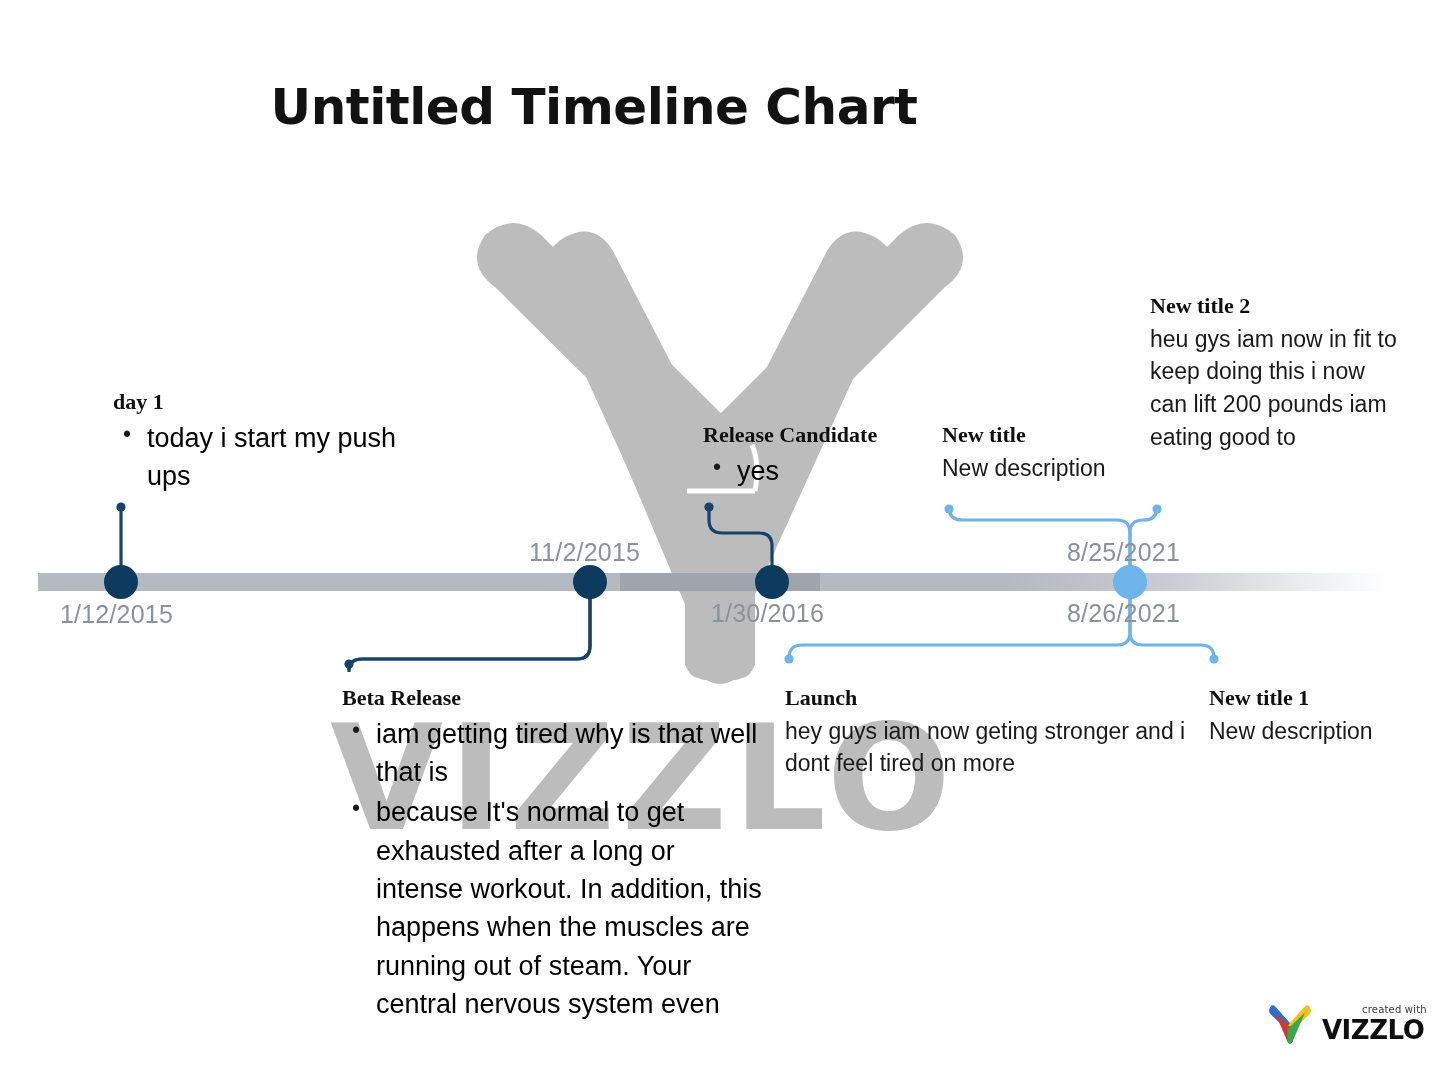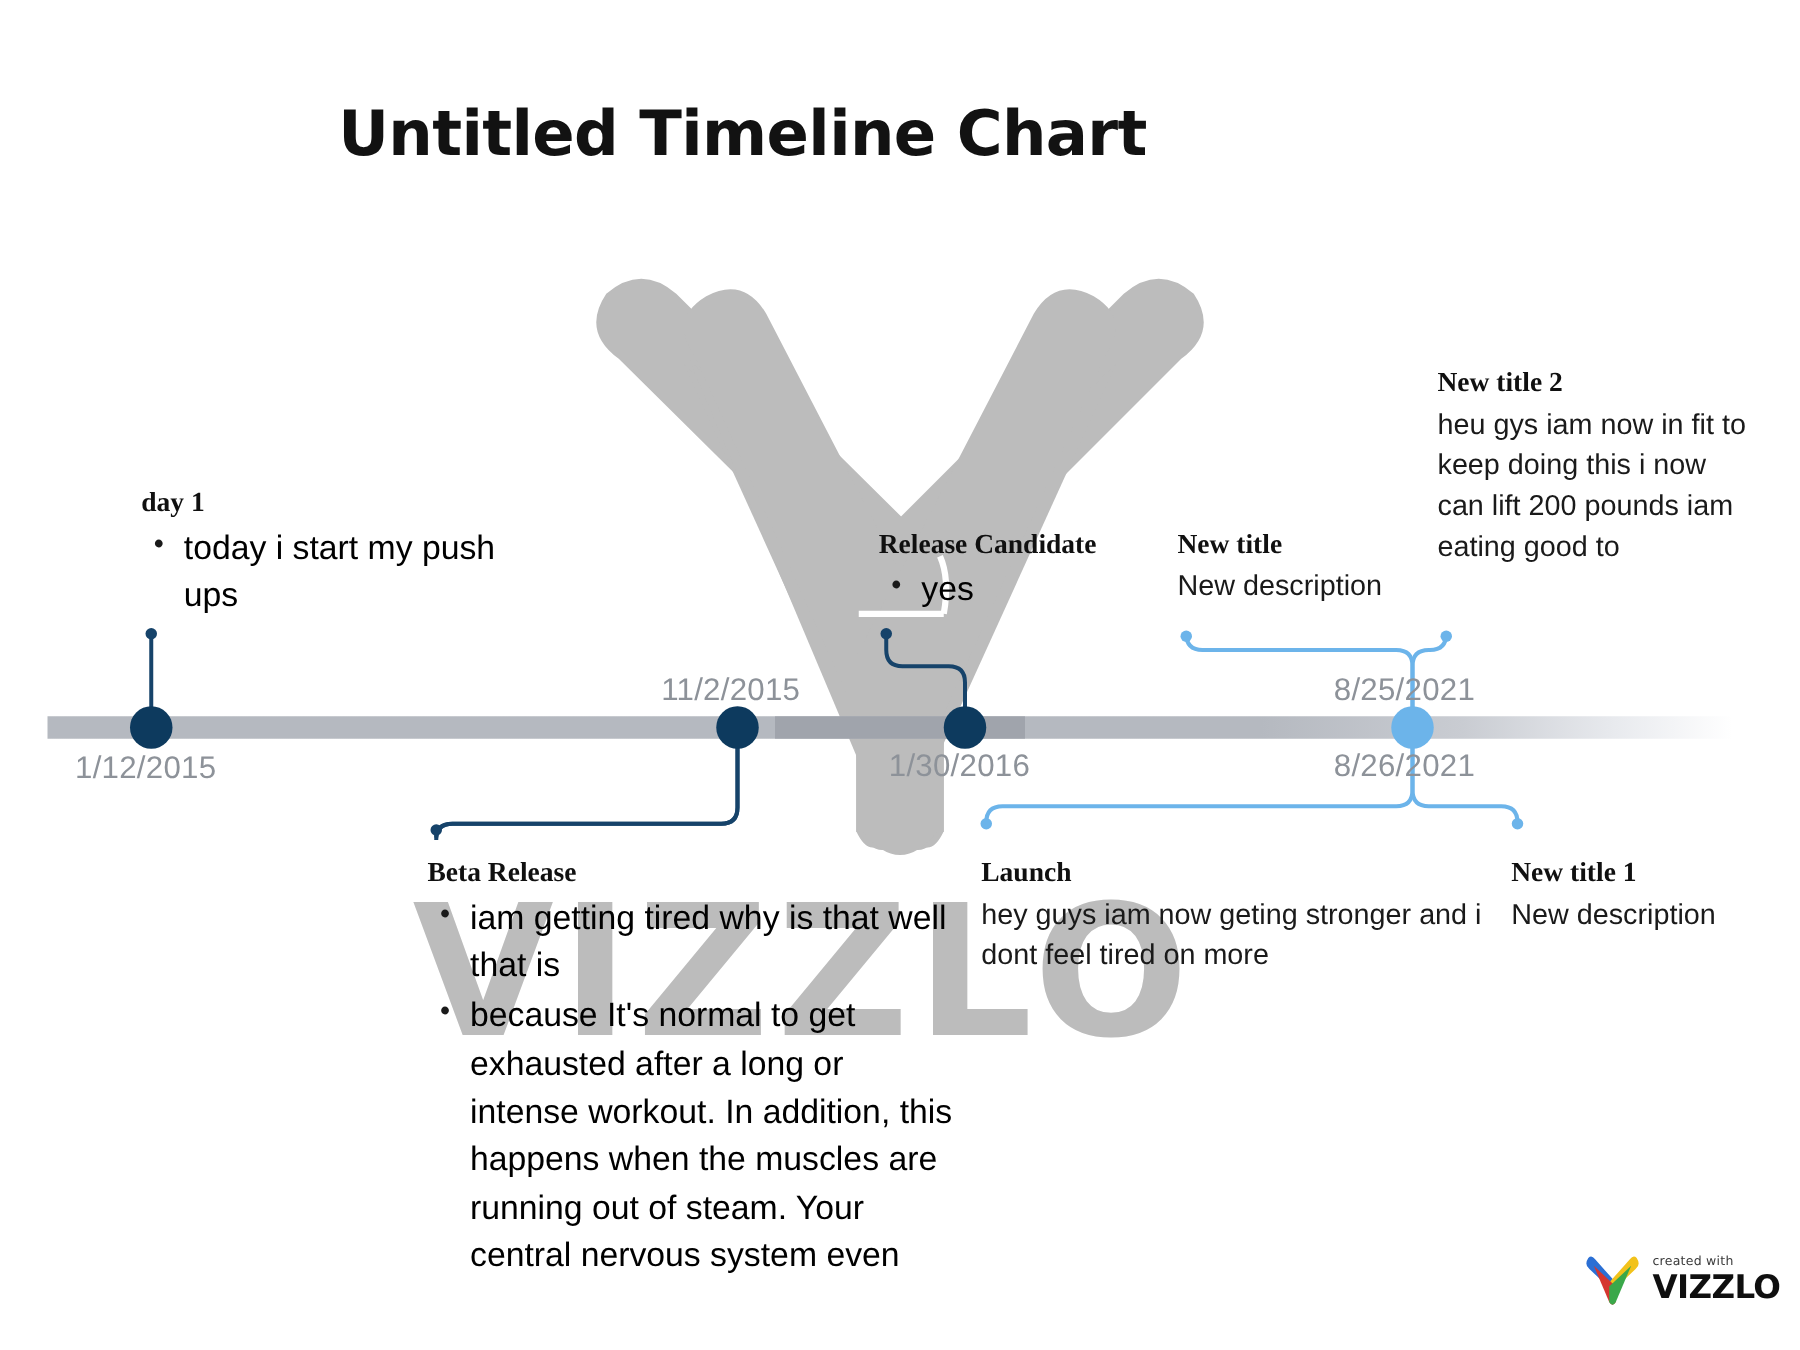--- a/index.html
+++ b/index.html
@@ -160,20 +160,21 @@
   }
   #vizzlo-mark { width: 46px; height: 44px; flex: 0 0 auto; }
   #vizzlo-words { margin-left: 9px; line-height: 1; }
   #vizzlo-created {
     font-family: "DejaVu Sans", sans-serif;
     font-size: 10px;
     color: #3a3a3a;
     letter-spacing: .2px;
     display: block;
     margin-bottom: 2px;
+    margin-left: 40px;
   }
   #vizzlo-name {
     font-family: "DejaVu Sans", sans-serif;
     font-weight: 700;
     font-size: 26px;
     letter-spacing: -0.5px;
     color: #0f0f0f;
     display: block;
   }
 </style>

